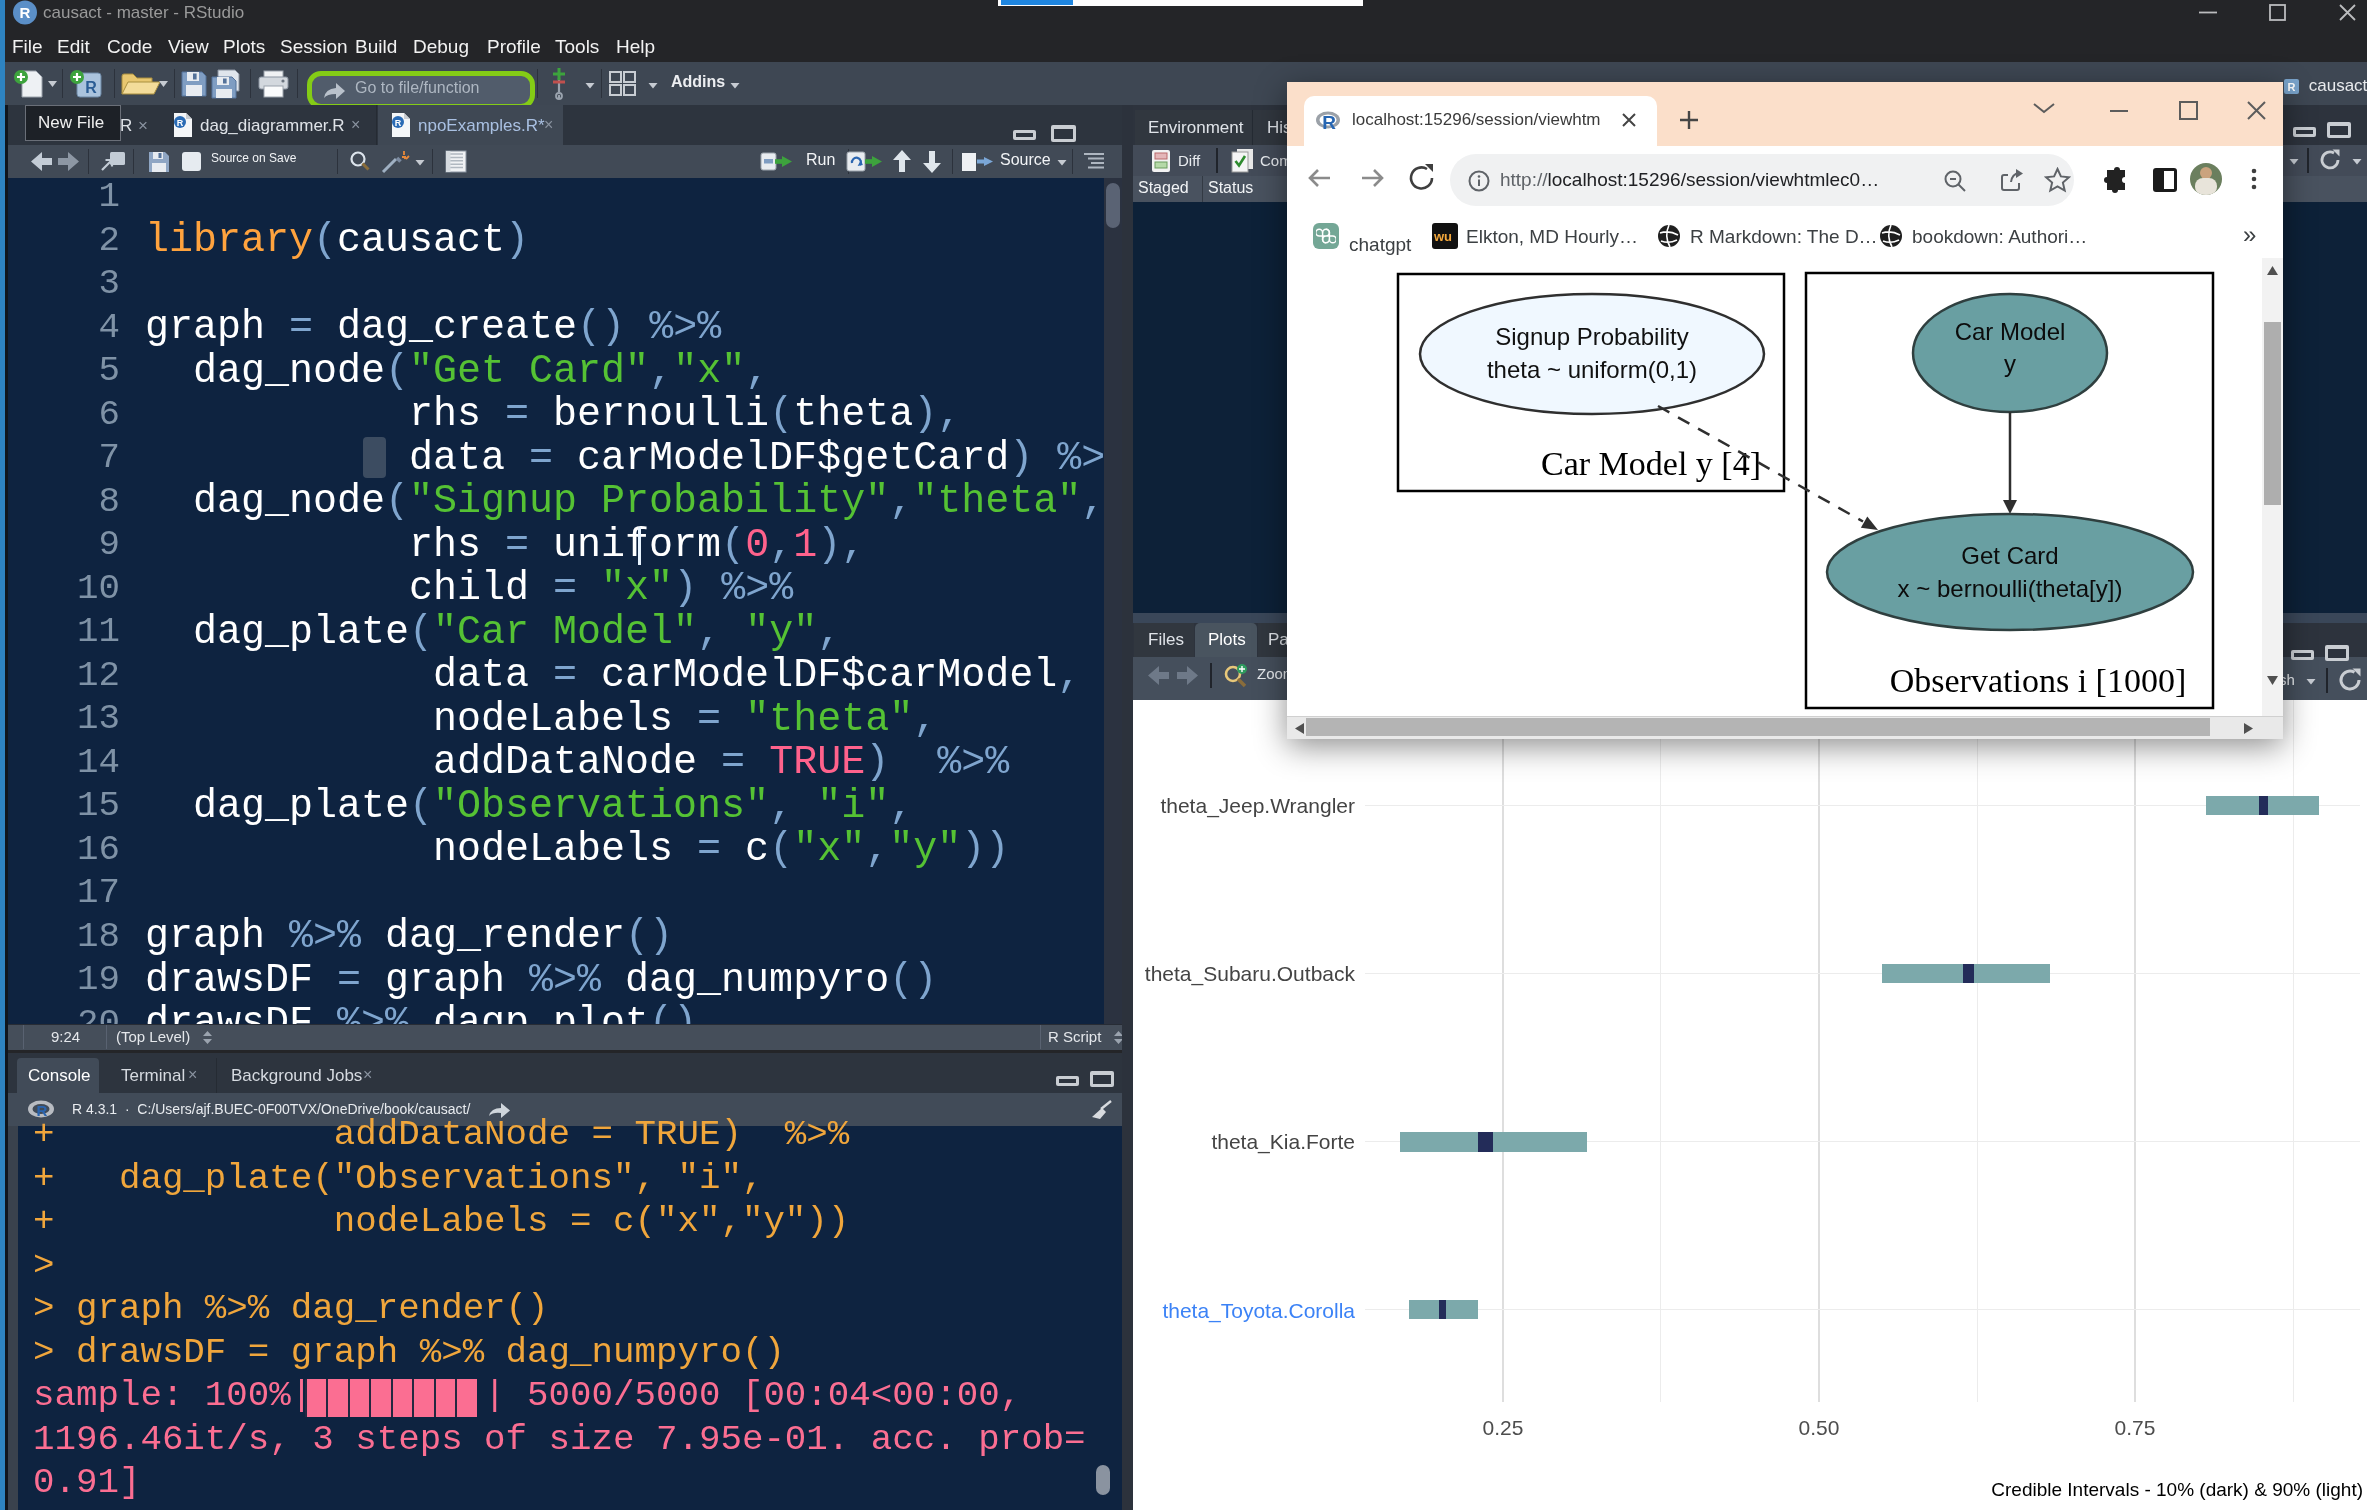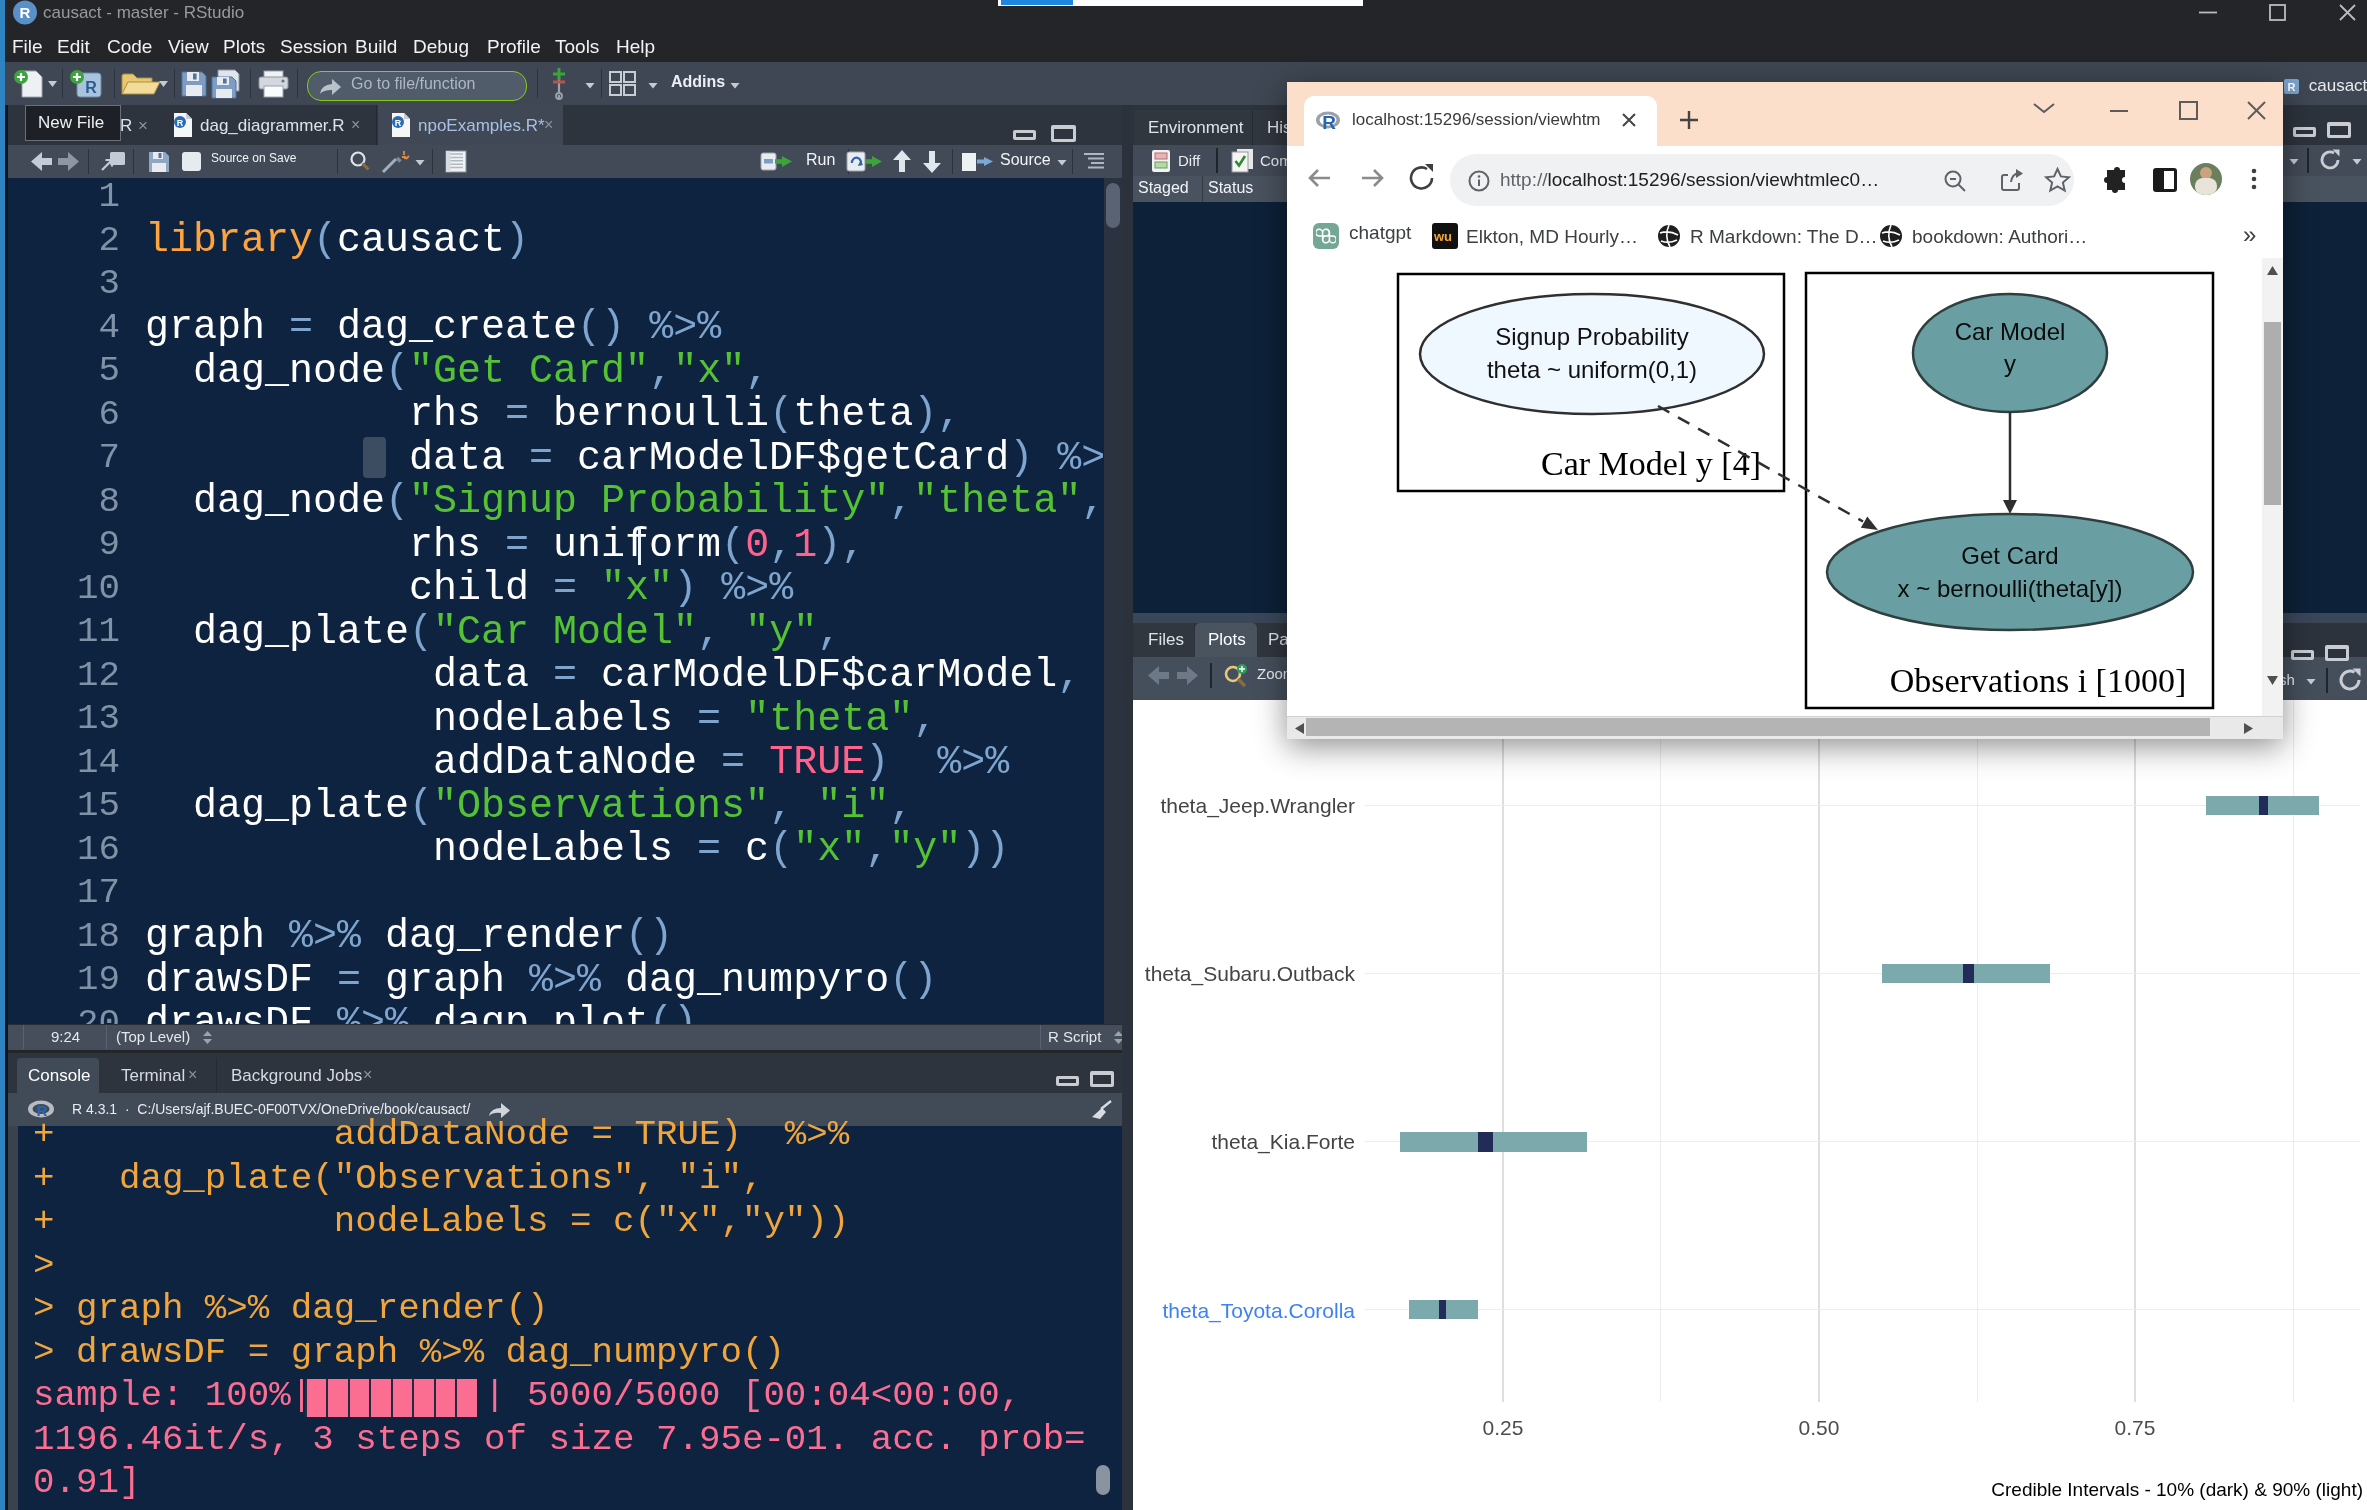--- a/index.html
+++ b/index.html
@@ -85,21 +85,21 @@
   <div class="abs" style="left:250px;top:7px;width:1px;height:29px;background:#2c323c"></div>
 
   <svg class="abs" style="left:256px;top:7px;" width="36" height="30" viewBox="0 0 36 30">
     <rect x="8" y="2" width="19" height="7" fill="#f0f2f4" stroke="#9aa2ab"></rect>
     <rect x="3" y="8" width="29" height="12" rx="2" fill="#d3d8de" stroke="#8a93a0"></rect>
     <rect x="8" y="17" width="19" height="11" fill="#fafbfc" stroke="#9aa2ab"></rect>
     <circle cx="27" cy="12" r="1.6" fill="#6b7480"></circle>
   </svg>
   <div class="abs" style="left:297px;top:7px;width:1px;height:29px;background:#2c323c"></div>
 
-  <div class="abs" style="left:307px;top:9px;width:218px;height:28px;background:#515c6b;border:1px solid #84cc16;border-radius:14px;">
+  <div class="abs" style="left:307px;top:9px;width:218px;height:28px;background:#515c6b;border:5px solid #84cc16;border-radius:14px;">
     <svg class="abs" style="left:9px;top:3px;" width="26" height="22" viewBox="0 0 26 22">
       <path d="M3 19 q1 -9 12 -10 v-5 l9 8 -9 8 v-5 q-9 0 -12 4 z" fill="#b9c1cb"></path>
     </svg>
     <span style="position:absolute;left:43px;top:3px;color:#aeb7c2;font-size:16px;white-space:nowrap;">Go to file/function</span>
   </div>
   <div class="abs" style="left:537px;top:7px;width:1px;height:29px;background:#2c323c"></div>
 
   <svg class="abs" style="left:548px;top:6px;" width="36" height="32" viewBox="0 0 36 32">
     <text x="2" y="28" font-size="15" fill="#9aa3ae" transform="rotate(-90 8 24)" font-weight="bold"></text>
     <path d="M11 10 v14 M11 27 v3" stroke="#9aa3ae" stroke-width="2.2"></path>
@@ -576,21 +576,21 @@
     </svg>
 
   <div class="abs" style="left:0;top:134px;width:996px;height:42px;background:#ffffff;border-bottom:2px solid #e4e4e4;"></div>
   <div class="abs" style="left:26px;top:141px;width:26px;height:26px;border-radius:6px;background:#74a796;"></div>
   <svg class="abs" style="left:29px;top:144px;" width="20" height="20" viewBox="0 0 20 20">
     <g stroke="#fff" stroke-width="1.5" fill="none">
       <path d="M10 3.2 a3.4 3.4 0 0 1 3.4 3.4 v6.8 a3.4 3.4 0 1 1 -3.4 -3.4 h-6.8 a3.4 3.4 0 1 1 3.4 -3.4"></path>
       <path d="M10 16.8 a3.4 3.4 0 0 1 -3.4 -3.4 V6.6 a3.4 3.4 0 1 1 3.4 3.4 h6.8 a3.4 3.4 0 1 1 -3.4 3.4"></path>
     </g>
   </svg>
-  <div class="abs" style="left:62px;top:140px;font-size:19px;color:#3c4043;text-align:right;">chatgpt</div>
+  <div class="abs" style="left:62px;top:152px;font-size:19px;color:#3c4043;text-align:right;">chatgpt</div>
   <div class="abs" style="left:145px;top:141px;width:26px;height:26px;background:#111;border-radius:3px;"></div>
   <div class="abs" style="left:147px;top:147px;font-size:13px;color:#f4a83c;font-weight:bold;">wu</div>
   <div class="abs" style="left:179px;top:144px;font-size:19px;color:#3c4043;">Elkton, MD Hourly…</div>
   <svg class="abs" style="left:369px;top:141px;" width="26" height="26" viewBox="0 0 26 26">
       <circle cx="13" cy="13" r="11" fill="#1f1f1f"></circle>
       <path d="M4 10 q9 -3 18 2 M5 18 q8 3 16-1 M13 2 q-5 11 1 22" stroke="#fff" stroke-width="1.6" fill="none"></path>
     </svg>
   <div class="abs" style="left:403px;top:144px;font-size:19px;color:#3c4043;">R Markdown: The D…</div>
   <svg class="abs" style="left:591px;top:141px;" width="26" height="26" viewBox="0 0 26 26">
       <circle cx="13" cy="13" r="11" fill="#1f1f1f"></circle>

